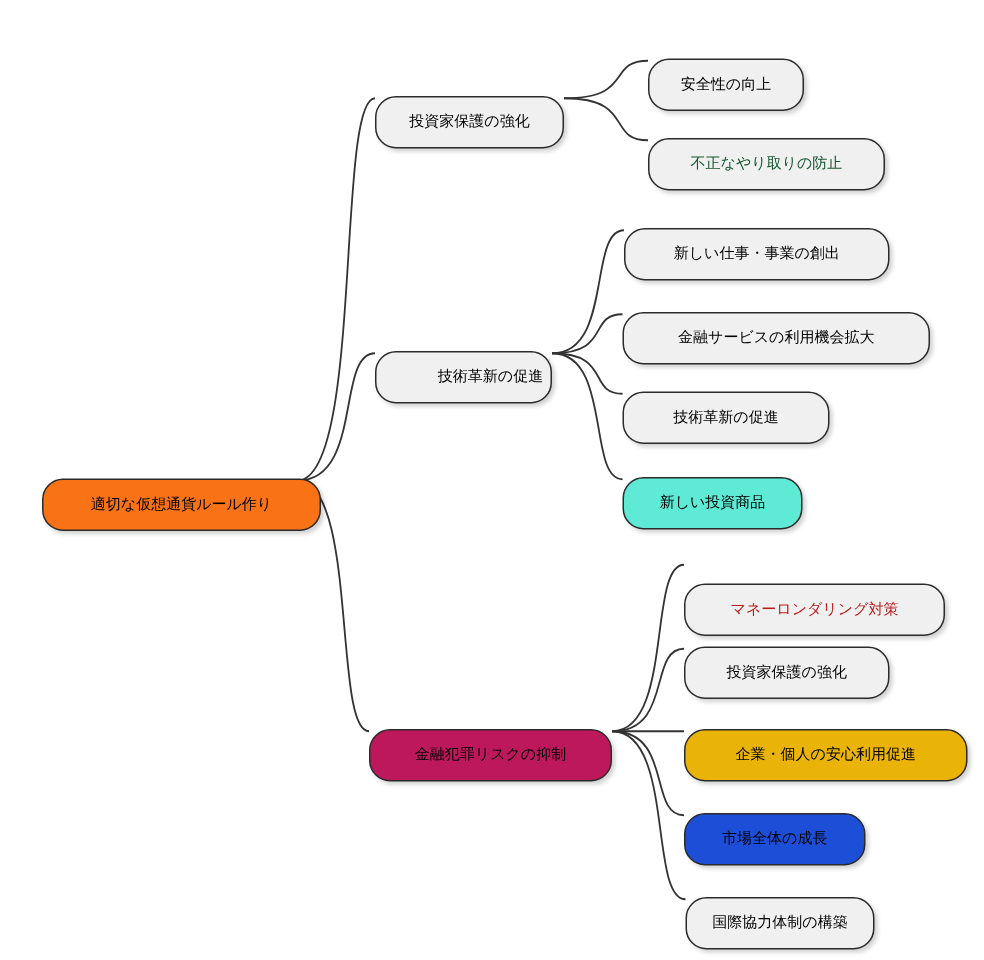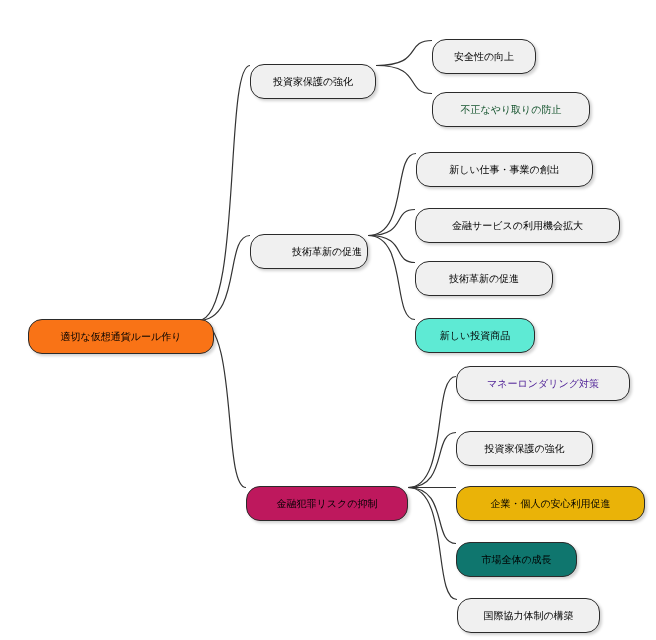--- a/index.html
+++ b/index.html
@@ -64,18 +64,18 @@
 <div class="node" style="left: 28px; top: 303px; width: 186px; height: 35px; background: #f97316; border-color: rgb(43, 43, 43); color: rgb(0, 0, 0);">適切な仮想通貨ルール作り</div>
     <div class="node" style="left: 250px; top: 48px; width: 126px; height: 35px; background: rgb(240, 240, 240); border-color: rgb(43, 43, 43); color: rgb(0, 0, 0);">投資家保護の強化</div>
     <div class="node" style="left: 432px; top: 23px; width: 104px; height: 35px; background: rgb(240, 240, 240); border-color: rgb(43, 43, 43); color: rgb(0, 0, 0);">安全性の向上</div>
     <div class="node" style="left: 432px; top: 76px; width: 158px; height: 35px; background: rgb(240, 240, 240); border-color: rgb(43, 43, 43); color: #14532d;">不正なやり取りの防止</div>
     <div class="node" style="left: 250px; top: 218px; width: 118px; height: 35px; background: rgb(240, 240, 240); border-color: rgb(43, 43, 43); color: rgb(0, 0, 0); padding-left: 36px;">技術革新の促進</div>
     <div class="node" style="left: 416px; top: 136px; width: 177px; height: 35px; background: rgb(240, 240, 240); border-color: rgb(43, 43, 43); color: rgb(0, 0, 0);">新しい仕事・事業の創出</div>
     <div class="node" style="left: 415px; top: 192px; width: 205px; height: 35px; background: rgb(240, 240, 240); border-color: rgb(43, 43, 43); color: rgb(0, 0, 0);">金融サービスの利用機会拡大</div>
     <div class="node" style="left: 415px; top: 245px; width: 138px; height: 35px; background: rgb(240, 240, 240); border-color: rgb(43, 43, 43); color: rgb(0, 0, 0);">技術革新の促進</div>
     <div class="node" style="left: 415px; top: 302px; width: 120px; height: 35px; background: #5eead4; border-color: rgb(43, 43, 43); color: rgb(0, 0, 0);">新しい投資商品</div>
     <div class="node" style="left: 246px; top: 470px; width: 162px; height: 35px; background: #be185d; border-color: rgb(43, 43, 43); color: rgb(0, 0, 0);">金融犯罪リスクの抑制</div>
-    <div class="node" style="left: 456px; top: 350px; width: 174px; height: 35px; background: rgb(240, 240, 240); border-color: rgb(43, 43, 43); color: #4c1d95;">マネーロンダリング対策</div>
+    <div class="node" style="left: 456px; top: 373px; width: 174px; height: 35px; background: rgb(240, 240, 240); border-color: rgb(43, 43, 43); color: #b91c1c;">マネーロンダリング対策</div>
     <div class="node" style="left: 456px; top: 415px; width: 137px; height: 35px; background: rgb(240, 240, 240); border-color: rgb(43, 43, 43); color: rgb(0, 0, 0);">投資家保護の強化</div>
     <div class="node" style="left: 456px; top: 470px; width: 189px; height: 35px; background: #eab308; border-color: rgb(43, 43, 43); color: rgb(0, 0, 0);">企業・個人の安心利用促進</div>
-    <div class="node" style="left: 456px; top: 526px; width: 121px; height: 35px; background: #0f766e; border-color: rgb(43, 43, 43); color: rgb(0, 0, 0);">市場全体の成長</div>
-    <div class="node" style="left: 457px; top: 582px; width: 143px; height: 35px; background: rgb(240, 240, 240); border-color: rgb(43, 43, 43); color: rgb(0, 0, 0);">国際協力体制の構築</div>
+    <div class="node" style="left: 456px; top: 526px; width: 121px; height: 35px; background: #1d4ed8; border-color: rgb(43, 43, 43); color: rgb(0, 0, 0);">市場全体の成長</div>
+    <div class="node" style="left: 457px; top: 582px; width: 126px; height: 35px; background: rgb(240, 240, 240); border-color: rgb(43, 43, 43); color: rgb(0, 0, 0);">国際協力体制の構築</div>
   </div>
 
 </body></html>

